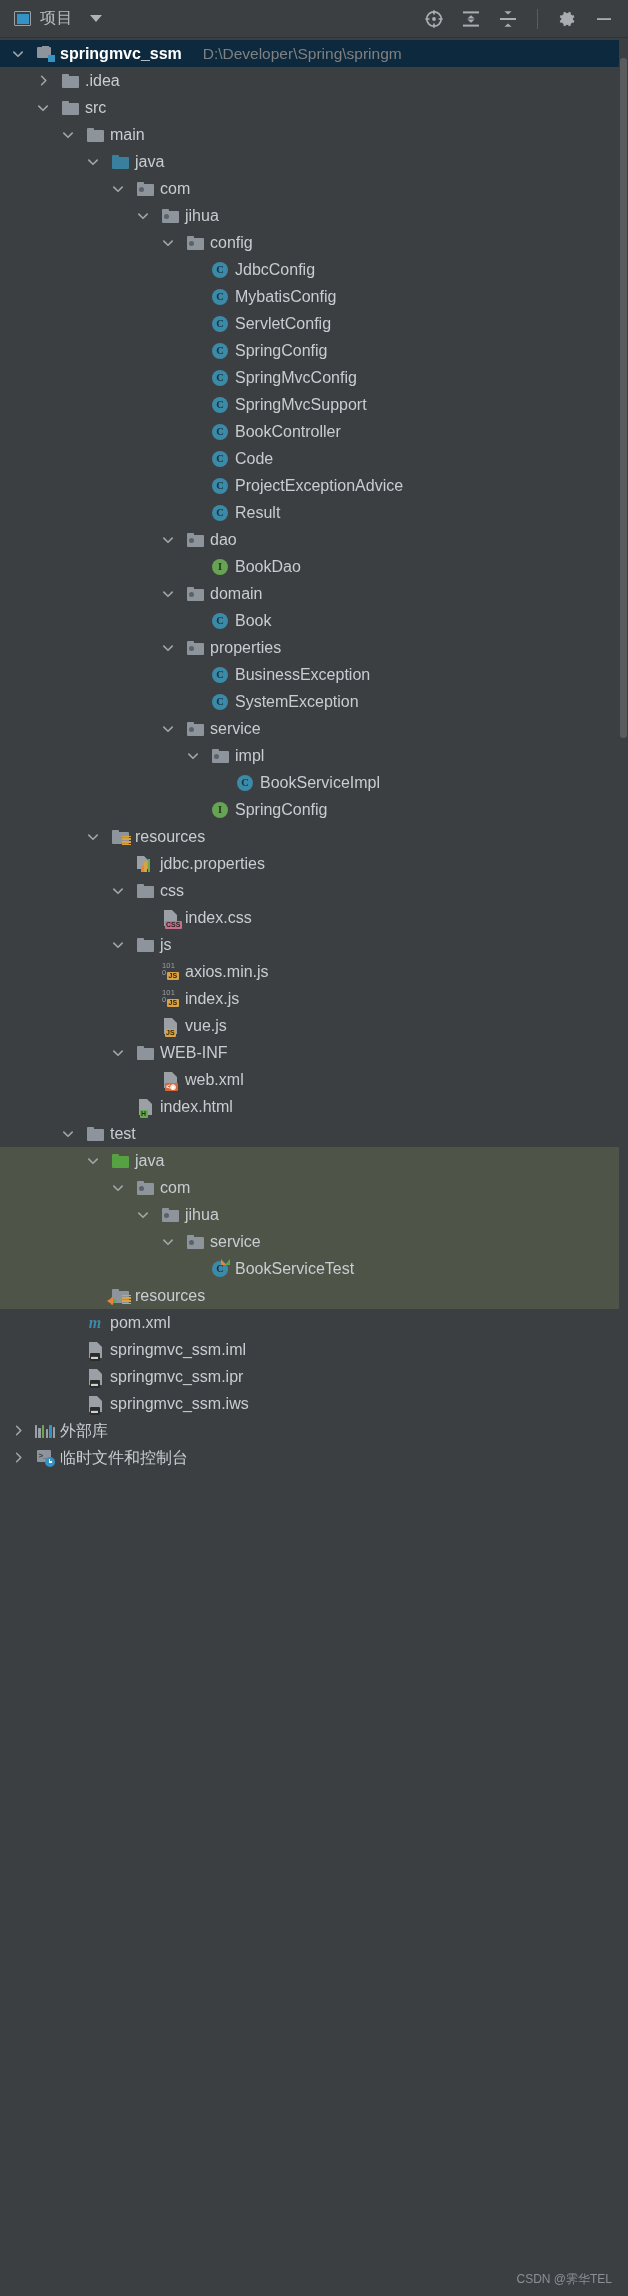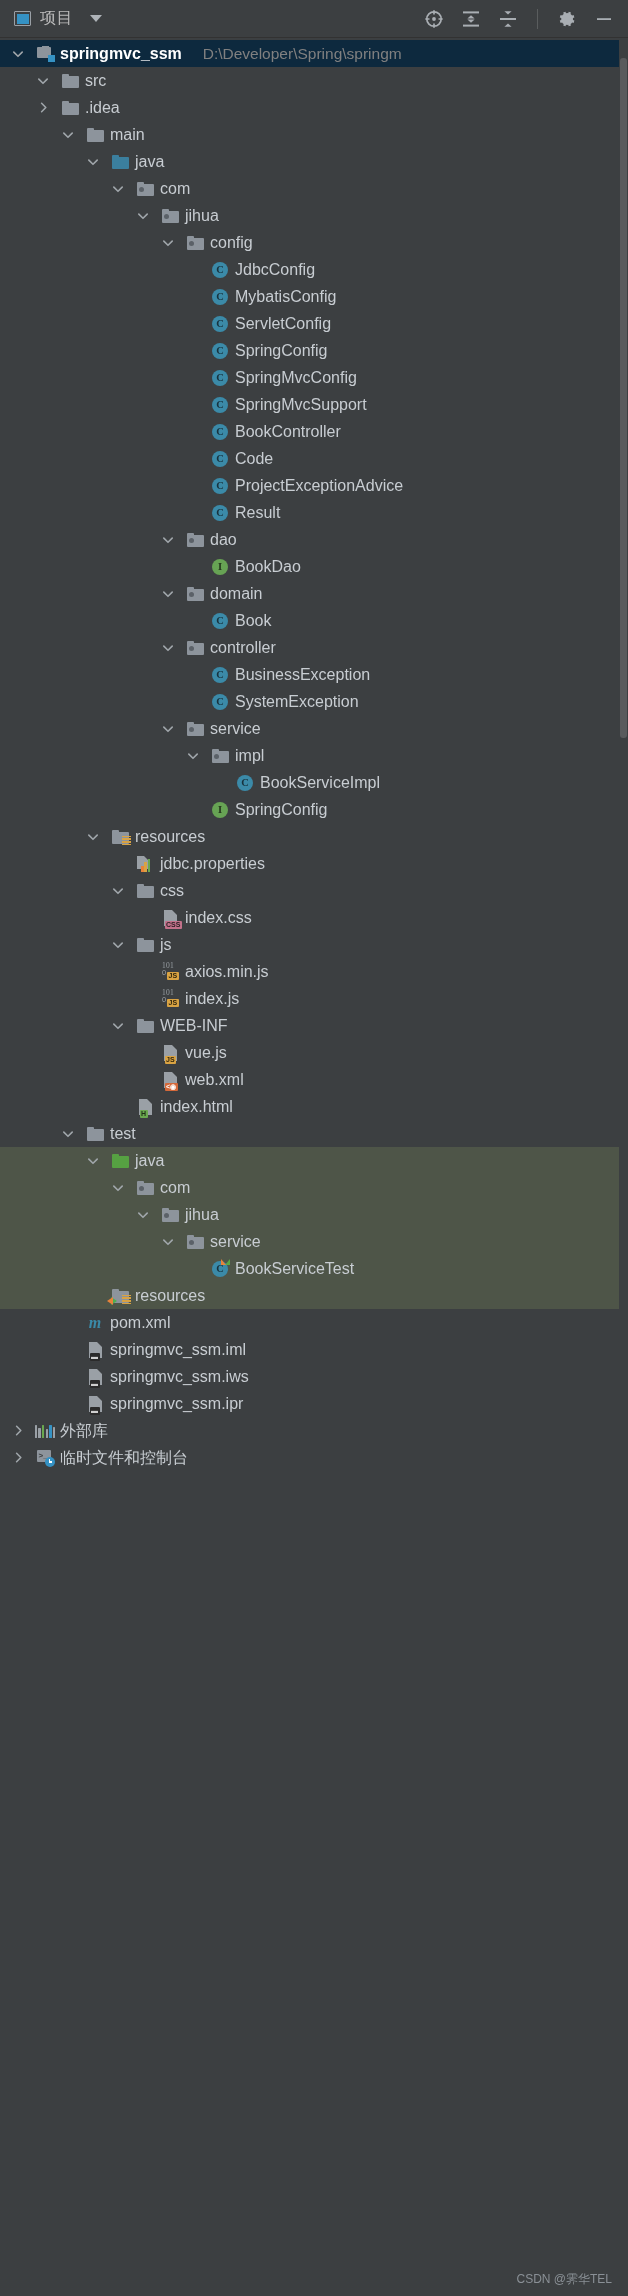--- a/index.html
+++ b/index.html
@@ -192,21 +192,21 @@
   .b-js  { background: #d9a343; color: #33270c; }
   .b-h   { background: #6aa84f; color: #1f2d17; }
   .b-xml { background: #d4693a; color: #fff; }
   .b-mod { background: #2b2b2b; color: #cfcfcf; }
 
   
   .jsfile { position: relative; width: 16px; height: 17px; }
   .jsfile .nums {
     position: absolute; left: 0; top: -1px;
     font-size: 7.5px; color: #9aa0a6; line-height: 7px;
-    font-family: Liberation Serif, serif; letter-spacing: .2px;
+    font-family: Liberation Sans, sans-serif; letter-spacing: .2px;
   }
   .jsfile .nums2 {
     position: absolute; left: 0; top: 6px;
     font-size: 7.5px; color: #9aa0a6; line-height: 7px;
   }
   .jsfile .jsb {
     position: absolute; left: 5px; bottom: 0px;
     font-size: 7px; font-weight: bold; line-height: 8px;
     padding: 0 1.5px; border-radius: 1px;
     background: #d9a343; color: #33270c;
@@ -356,44 +356,44 @@
             <span class="b2"></span>
             <span class="b3"></span>
           </span>
         </span>
         <span class="lbl bold" style="left:60px">springmvc_ssm</span>
         <span class="path" style="left:202.70000000000002px">D:\Developer\Spring\springm</span>
       </div>
       <div class="row">
         <span class="arrow" style="left:36px">
           <svg width="15" height="15" viewBox="0 0 15 15">
-            <path d="M3 6 L7.5 10.5 L12 6" fill="none" stroke="#a0a6ab" stroke-width="1.7" stroke-linecap="round" stroke-linejoin="round"></path>
+            <path d="M6 3 L10.5 7.5 L6 12" fill="none" stroke="#a0a6ab" stroke-width="1.7" stroke-linecap="round" stroke-linejoin="round"></path>
           </svg>
         </span>
         <span class="ico" style="left:61px">
           <span class="folder f-gray">
             <span class="tab"></span>
             <span class="body"></span>
           </span>
         </span>
-        <span class="lbl" style="left:85px">src</span>
+        <span class="lbl" style="left:85px">.idea</span>
       </div>
       <div class="row">
         <span class="arrow" style="left:36px">
           <svg width="15" height="15" viewBox="0 0 15 15">
-            <path d="M6 3 L10.5 7.5 L6 12" fill="none" stroke="#a0a6ab" stroke-width="1.7" stroke-linecap="round" stroke-linejoin="round"></path>
+            <path d="M3 6 L7.5 10.5 L12 6" fill="none" stroke="#a0a6ab" stroke-width="1.7" stroke-linecap="round" stroke-linejoin="round"></path>
           </svg>
         </span>
         <span class="ico" style="left:61px">
           <span class="folder f-gray">
             <span class="tab"></span>
             <span class="body"></span>
           </span>
         </span>
-        <span class="lbl" style="left:85px">.idea</span>
+        <span class="lbl" style="left:85px">src</span>
       </div>
       <div class="row">
         <span class="arrow" style="left:61px">
           <svg width="15" height="15" viewBox="0 0 15 15">
             <path d="M3 6 L7.5 10.5 L12 6" fill="none" stroke="#a0a6ab" stroke-width="1.7" stroke-linecap="round" stroke-linejoin="round"></path>
           </svg>
         </span>
         <span class="ico" style="left:86px">
           <span class="folder f-gray">
             <span class="tab"></span>
@@ -569,21 +569,21 @@
             <path d="M3 6 L7.5 10.5 L12 6" fill="none" stroke="#a0a6ab" stroke-width="1.7" stroke-linecap="round" stroke-linejoin="round"></path>
           </svg>
         </span>
         <span class="ico" style="left:186px">
           <span class="folder f-gray pkg">
             <span class="tab"></span>
             <span class="body"></span>
             <span class="dot"></span>
           </span>
         </span>
-        <span class="lbl" style="left:210px">controller</span>
+        <span class="lbl" style="left:210px">properties</span>
       </div>
       <div class="row">
         <span class="ico" style="left:211px">
           <span class="circ c-class">C</span>
         </span>
         <span class="lbl" style="left:235px">BusinessException</span>
       </div>
       <div class="row">
         <span class="ico" style="left:211px">
           <span class="circ c-class">C</span>
@@ -713,40 +713,40 @@
         <span class="ico" style="left:161px">
           <span class="jsfile">
             <span class="nums">101</span>
             <span class="nums2">0</span>
             <span class="jsb">JS</span>
           </span>
         </span>
         <span class="lbl" style="left:185px">index.js</span>
       </div>
       <div class="row">
-        <span class="arrow" style="left:111px">
-          <svg width="15" height="15" viewBox="0 0 15 15">
-            <path d="M3 6 L7.5 10.5 L12 6" fill="none" stroke="#a0a6ab" stroke-width="1.7" stroke-linecap="round" stroke-linejoin="round"></path>
-          </svg>
-        </span>
-        <span class="ico" style="left:136px">
-          <span class="folder f-gray">
-            <span class="tab"></span>
-            <span class="body"></span>
-          </span>
-        </span>
-        <span class="lbl" style="left:160px">WEB-INF</span>
-      </div>
-      <div class="row">
         <span class="ico" style="left:161px">
           <span class="sheet">
             <span class="badge b-js">JS</span>
           </span>
         </span>
         <span class="lbl" style="left:185px">vue.js</span>
+      </div>
+      <div class="row">
+        <span class="arrow" style="left:111px">
+          <svg width="15" height="15" viewBox="0 0 15 15">
+            <path d="M3 6 L7.5 10.5 L12 6" fill="none" stroke="#a0a6ab" stroke-width="1.7" stroke-linecap="round" stroke-linejoin="round"></path>
+          </svg>
+        </span>
+        <span class="ico" style="left:136px">
+          <span class="folder f-gray">
+            <span class="tab"></span>
+            <span class="body"></span>
+          </span>
+        </span>
+        <span class="lbl" style="left:160px">WEB-INF</span>
       </div>
       <div class="row">
         <span class="ico" style="left:161px">
           <span class="sheet">
             <span class="badge b-xml">&lt;◉</span>
           </span>
         </span>
         <span class="lbl" style="left:185px">web.xml</span>
       </div>
       <div class="row">
@@ -870,29 +870,29 @@
           </span>
         </span>
         <span class="lbl" style="left:110px">springmvc_ssm.iml</span>
       </div>
       <div class="row">
         <span class="ico" style="left:86px">
           <span class="sheet">
             <span class="badge b-mod">▬</span>
           </span>
         </span>
-        <span class="lbl" style="left:110px">springmvc_ssm.iws</span>
+        <span class="lbl" style="left:110px">springmvc_ssm.ipr</span>
       </div>
       <div class="row">
         <span class="ico" style="left:86px">
           <span class="sheet">
             <span class="badge b-mod">▬</span>
           </span>
         </span>
-        <span class="lbl" style="left:110px">springmvc_ssm.ipr</span>
+        <span class="lbl" style="left:110px">springmvc_ssm.iws</span>
       </div>
       <div class="row">
         <span class="arrow" style="left:11px">
           <svg width="15" height="15" viewBox="0 0 15 15">
             <path d="M6 3 L10.5 7.5 L6 12" fill="none" stroke="#a0a6ab" stroke-width="1.7" stroke-linecap="round" stroke-linejoin="round"></path>
           </svg>
         </span>
         <span class="ico" style="left:36px">
           <span class="libbars">
             <span style="height:13px;background:#9aa0a6"></span>

